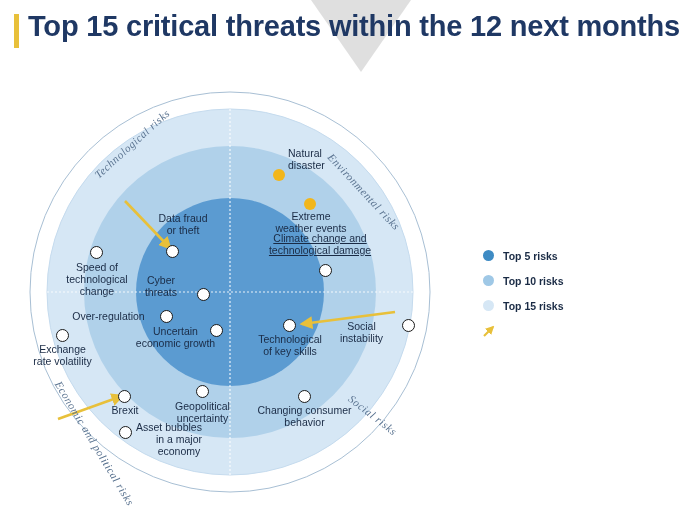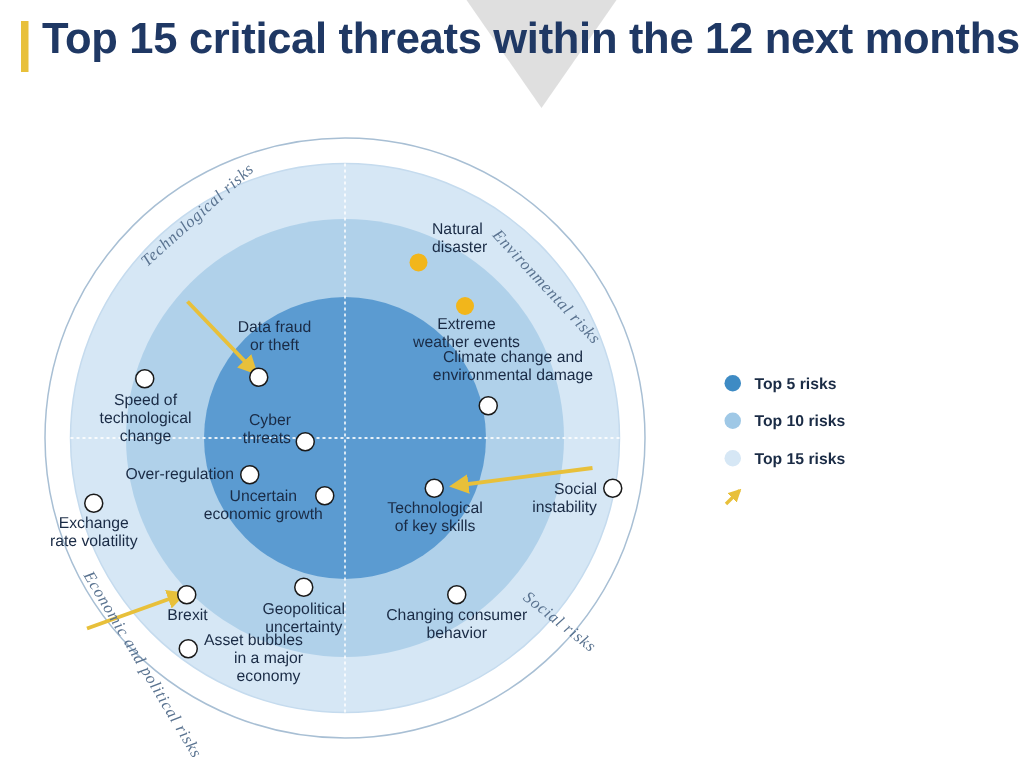--- a/index.html
+++ b/index.html
@@ -45,21 +45,21 @@
     box-sizing:border-box;
   }
   .node-dot.new-risk{
     background:#F2B61B;border:none;width:12px;height:12px;
   }
   .node-label{
     position:absolute;
     font-size:10.5px;line-height:11.8px;color:#1a2b45;
     text-align:center;white-space:nowrap;
   }
-  .node-label.left{text-align:right;}
+  .node-label.left{text-align:center;}
   .node-label.right{text-align:left;}
 
   
   .quad-label{
     position:absolute;
     font-style:italic;font-size:11px;color:#5a7390;
     white-space:nowrap;font-family:"Liberation Serif", serif;
     letter-spacing:.6px;
   }
 
@@ -156,23 +156,23 @@
   <div class="risk-node">
     <div class="node-dot" style="left:197px;top:212px;"></div>
     <div class="node-label left" style="left:128px;top:199px;width:66px;">
       <span>Cyber</span><br>
       <span>threats</span>
     </div>
   </div>
 
   <div class="risk-node">
     <div class="node-dot" style="left:319px;top:188px;"></div>
-    <div class="node-label" style="left:268px;top:157px;width:148px;">
+    <div class="node-label" style="left:246px;top:157px;width:148px;text-decoration:underline;">
       <span>Climate change and</span><br>
-      <span>environmental damage</span>
+      <span>technological damage</span>
     </div>
   </div>
 
   <div class="risk-node">
     <div class="node-dot" style="left:160px;top:234px;"></div>
     <div class="node-label left" style="left:61px;top:235px;width:95px;">
       <span>Over-regulation</span>
     </div>
   </div>
 

